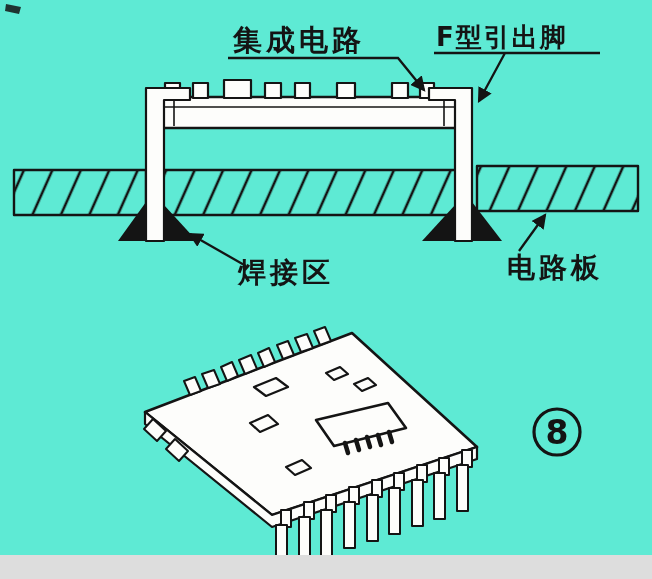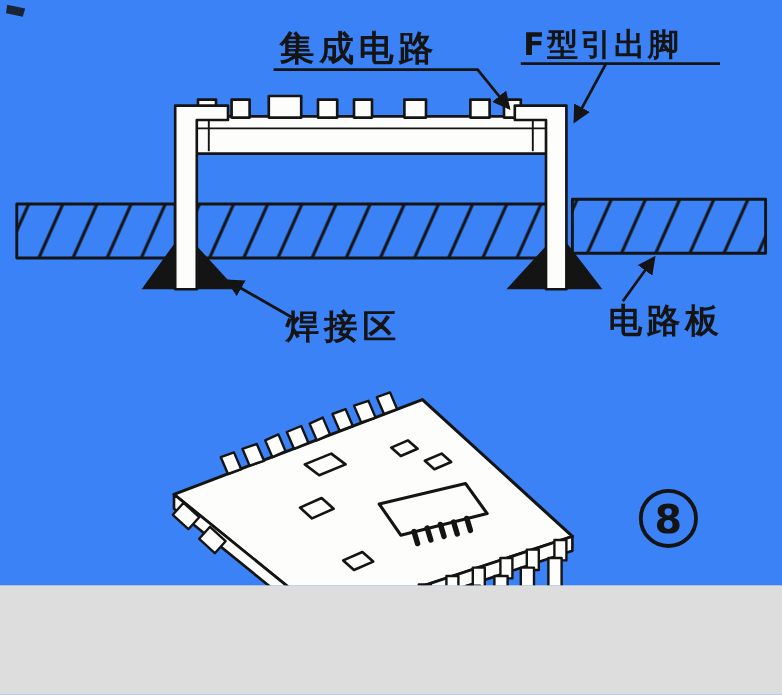--- a/index.html
+++ b/index.html
@@ -1,18 +1,18 @@
 <!DOCTYPE html>
 <html><head>
 <meta charset="utf-8">
 <style>
   html, body { margin: 0; padding: 0; background: #dddddd; }
   .page {
-    width: 652px; height: 488px;
-    background: #3b82f6;
+    width: 652px; height: 555px;
+    background: #5eead4;
     position: relative;
     overflow: hidden;
     font-family: "DejaVu Sans", "Liberation Sans", sans-serif;
   }
   svg { display: block; }
   text {
     font-family: "DejaVu Sans", "Liberation Sans", sans-serif;
     font-weight: bold;
     fill: #141414;
   }

